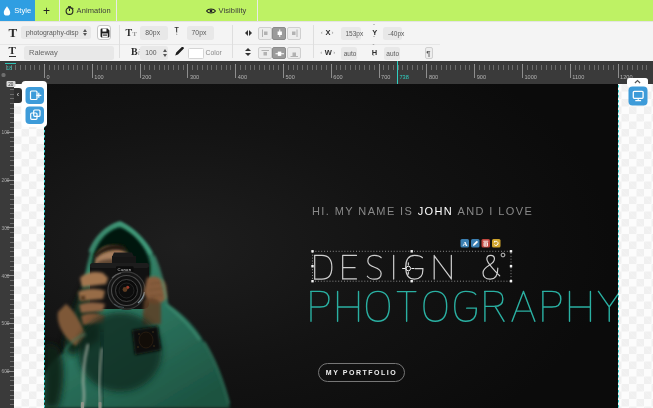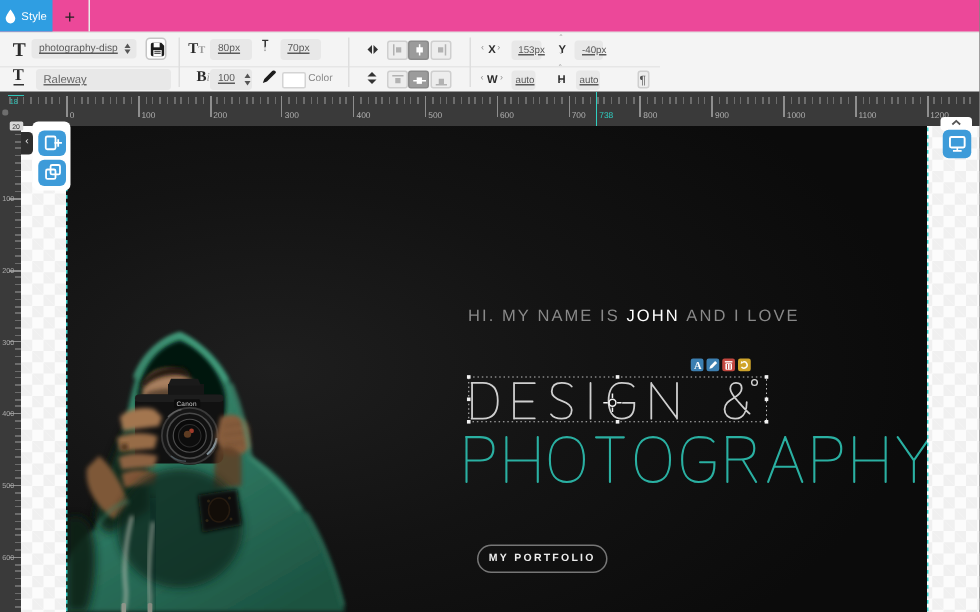--- a/index.html
+++ b/index.html
@@ -1,28 +1,28 @@
 <!DOCTYPE html>
 <html><head>
 <meta charset="utf-8">
 <style>
   html,body{margin:0;padding:0;}
   body{width:653px;height:408px;overflow:hidden;position:relative;
        font-family:"Liberation Sans",sans-serif;background:#fbfbfb;}
   .abs{position:absolute;}
   
-  #tabbar{left:0;top:0;width:653px;height:22px;background:#ec4899;border-bottom:1px solid #e4e4e4;box-sizing:border-box;text-align:right;}
+  #tabbar{left:0;top:0;width:653px;height:22px;background:#bef264;border-bottom:1px solid #e4e4e4;box-sizing:border-box;text-align:right;}
   .tab{position:absolute;top:0;height:21px;border-right:1px solid #e9e9e9;box-sizing:border-box;
        display:flex;align-items:center;justify-content:center;font-size:7.5px;color:#3c3c3c;letter-spacing:.1px;}
   .tab svg{margin-right:3px;}
   .tab.active{background:#2f9ee2;color:#fff;border-right:none;}
   
   #toolbar{left:0;top:22px;width:653px;height:39px;background:#f4f4f4;}
   .fld{position:absolute;background:#e8e8e8;border-radius:2.5px;font-size:6.8px;color:#5a5a5a;
-       line-height:13px;height:13px;padding-left:5px;box-sizing:border-box;white-space:nowrap;text-decoration:underline;}
+       line-height:13px;height:13px;padding-left:5px;box-sizing:border-box;white-space:nowrap;}
   .lblT{position:absolute;color:#2b2b2b;font-family:"Liberation Serif",serif;font-weight:bold;}
   .tgl{position:absolute;width:11px;height:12px;border-radius:2px;background:#ededed;border:1px solid #cfcfcf;box-sizing:border-box;}
   .tgl.sel{background:#9b9b9b;border-color:#8b8b8b;}
   .vdiv{position:absolute;width:1px;background:#dedede;top:3px;height:33px;}
   .xylbl{position:absolute;font-size:7.5px;font-weight:bold;color:#2e2e2e;}
   .ang{position:absolute;font-size:6px;color:#8f8f8f;}
   
   #hruler{left:0;top:61px;width:653px;height:23px;background:#3a3a3a;}
   #vruler{left:0;top:84px;width:14px;height:324px;background:#3a3a3a;}
   
@@ -135,20 +135,34 @@
        display:flex;align-items:center;justify-content:center;font-size:7px;font-weight:bold;letter-spacing:1.5px;color:#ededed;">MY&nbsp;PORTFOLIO</div>
 </div>
 
 <div id="tabbar" class="abs">
   <div class="tab active" style="left:0;width:34.5px;">
     <svg width="8" height="10" viewBox="0 0 8 10">
         <path d="M4 0.3 C4 0.3 0.8 4.3 0.8 6.4 A3.2 3.2 0 0 0 7.2 6.4 C7.2 4.3 4 0.3 4 0.3 Z" fill="#fff"></path>
       </svg>
     Style</div>
   <div class="tab" style="left:34.5px;width:25px;font-size:12px;font-weight:normal;color:#222;">+</div>
+  <div class="tab" style="left:59.5px;width:57.5px;">
+    <svg width="9" height="9" viewBox="0 0 9 9">
+        <circle cx="4.5" cy="5" r="3.4" fill="none" stroke="#222" stroke-width="1.1"></circle>
+        <path d="M4.5 5 L4.5 2.6" stroke="#222" stroke-width="1"></path>
+        <path d="M3 .8 L6 .8" stroke="#222" stroke-width="1.2"></path>
+        <path d="M7.2 1.6 L8.2 2.8" stroke="#222" stroke-width="1"></path>
+      </svg>
+    Animation</div>
+  <div class="tab" style="left:195px;width:63px;">
+    <svg width="10" height="8" viewBox="0 0 10 8">
+        <path d="M0.5 4 C2.2 1.4 7.8 1.4 9.5 4 C7.8 6.6 2.2 6.6 0.5 4 Z" fill="none" stroke="#222" stroke-width="1.1"></path>
+        <circle cx="5" cy="4" r="1.4" fill="#222"></circle>
+      </svg>
+    Visibility</div>
 </div>
 
 <div id="toolbar" class="abs">
   <div style="position:absolute;left:0;top:21.5px;width:440px;height:1px;background:#e6e6e6;"></div>
   <div class="vdiv" style="left:118.5px;"></div>
   <div class="vdiv" style="left:232px;"></div>
   <div class="vdiv" style="left:313px;"></div>
 
   <div class="lblT" style="left:8.5px;top:2.5px;font-size:13px;">T</div>
   <div class="fld" style="left:21px;top:4px;width:70px;">photography-disp</div>

